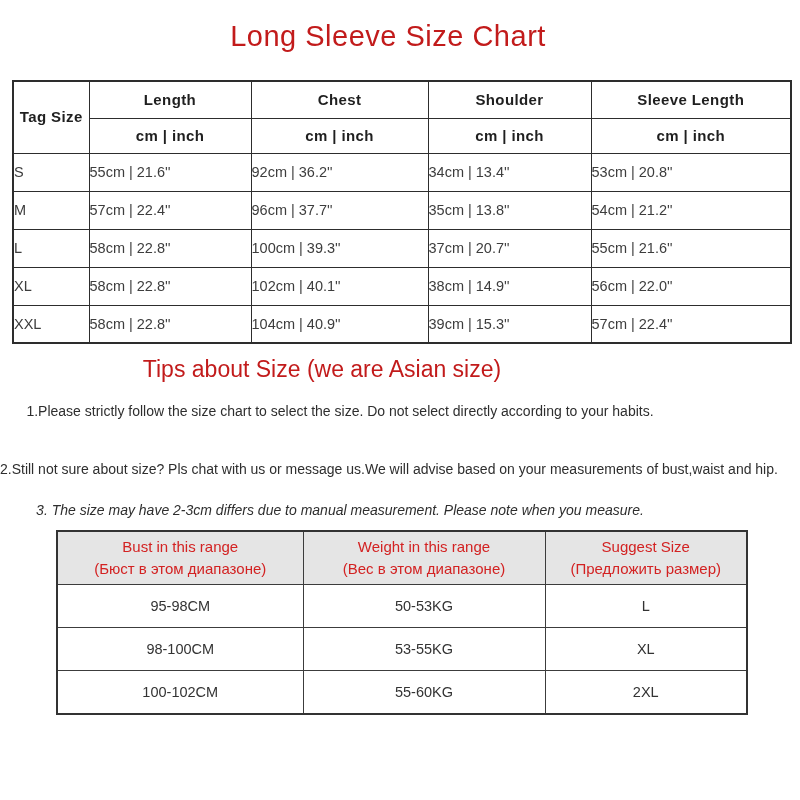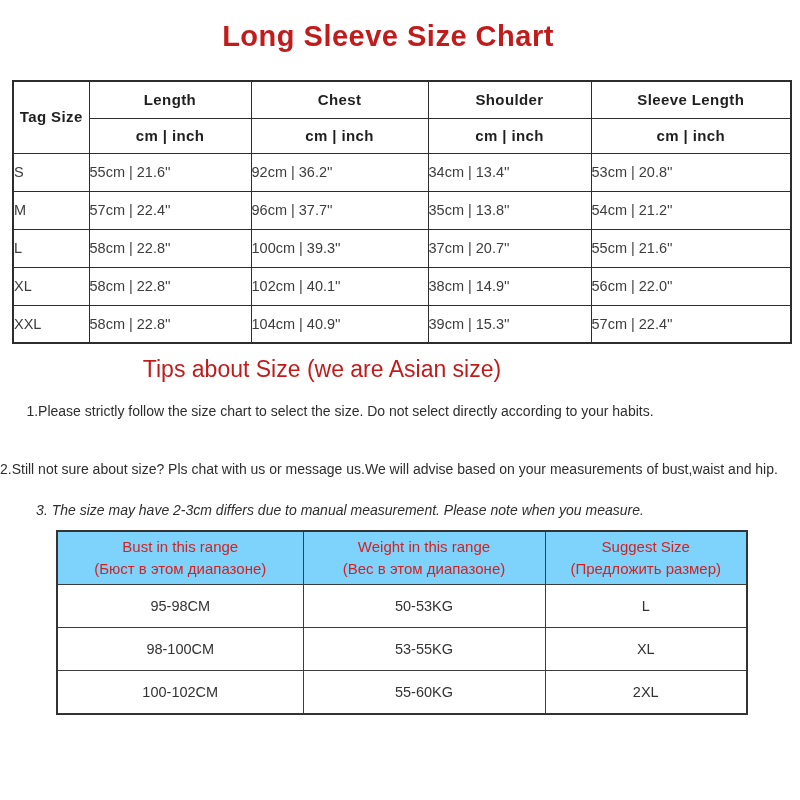--- a/index.html
+++ b/index.html
@@ -9,21 +9,21 @@
     font-family: "Liberation Sans", sans-serif;
     position: relative;
     overflow: hidden;
   }
 
   .page-title {
     position: absolute;
     top: 20px; left: 0; width: 776px;
     text-align: center;
     font-size: 29px;
-    font-weight: bold;
+    font-weight: normal;
     color: #c21b1b;
     letter-spacing: 0.5px;
   }
 
   table { border-collapse: collapse; table-layout: fixed; }
 
   
   .size-table {
     position: absolute;
     top: 80px; left: 12px;
@@ -79,21 +79,21 @@
     border: 2px solid #333333;
   }
   .suggest-table th, .suggest-table td {
     border: 1.5px solid #3c3c3c;
     text-align: center;
     vertical-align: middle;
     padding: 0;
   }
   .suggest-table th {
     height: 52px;
-    background: #7dd3fc;
+    background: #e5e5e5;
     color: #d32222;
     font-weight: normal;
     font-size: 15px;
     line-height: 1.45;
   }
   .suggest-table td {
     height: 42px;
     font-size: 14.5px;
     color: #333333;
   }

